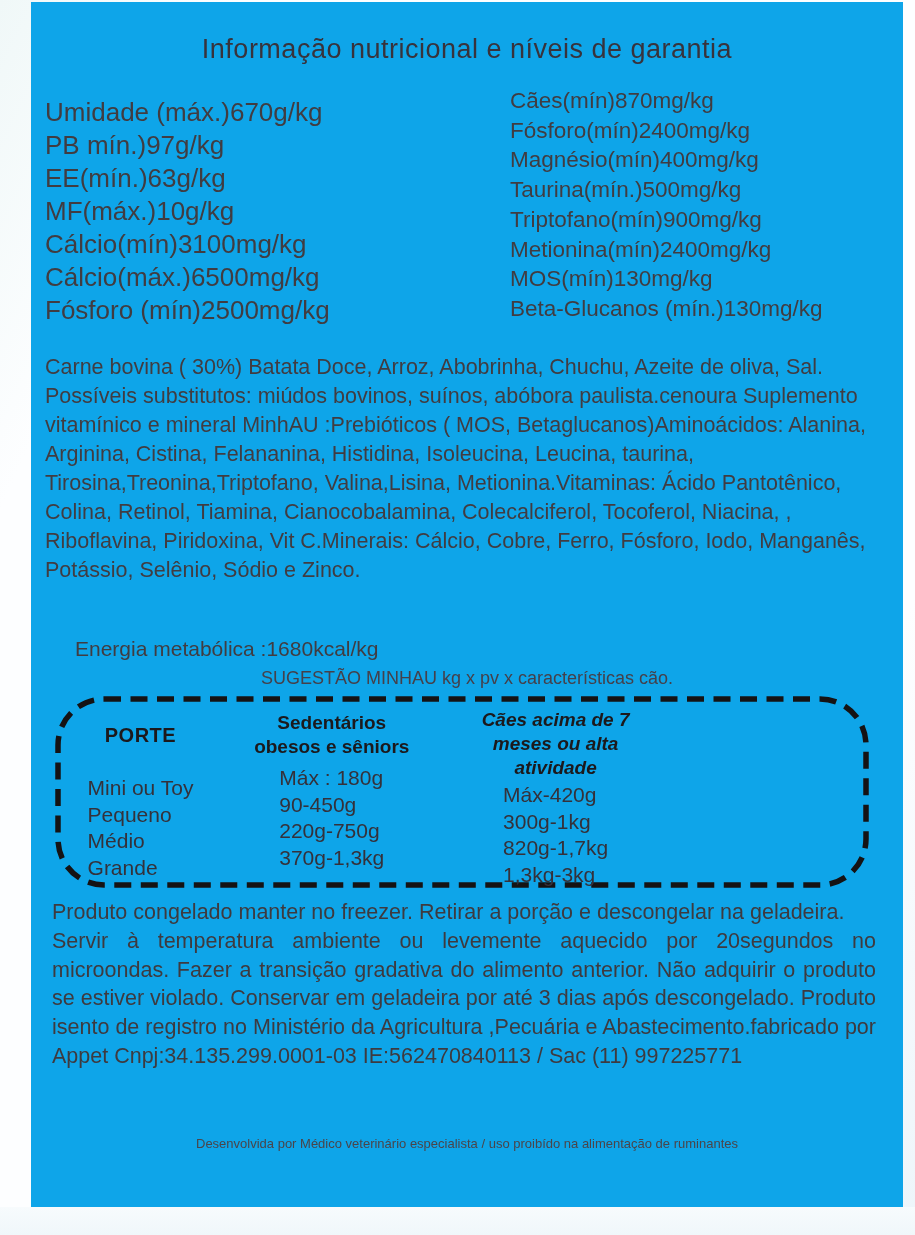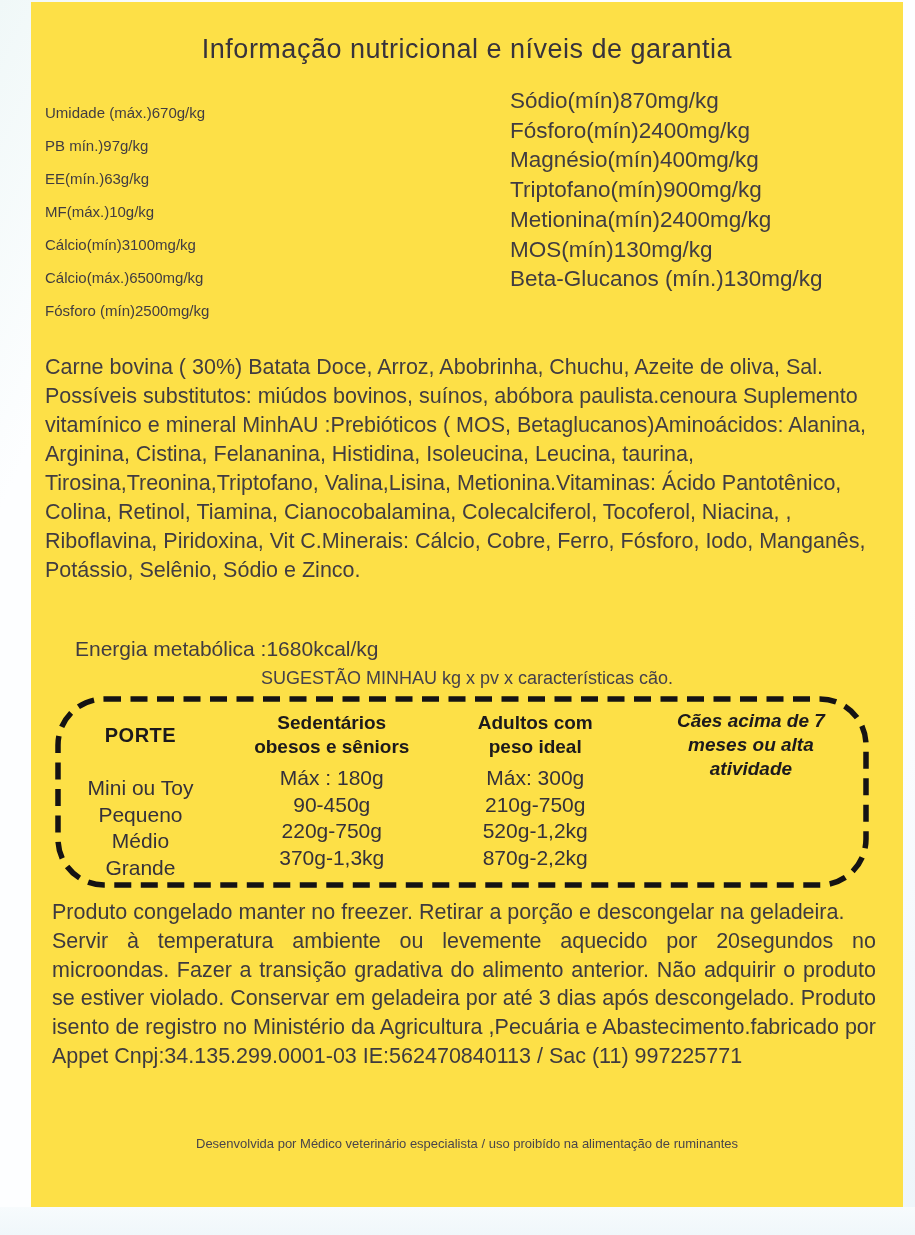--- a/index.html
+++ b/index.html
@@ -9,28 +9,28 @@
     font-family: "Liberation Sans", sans-serif;
     background: linear-gradient(115deg, #f0f8f8 0%, #fdfeff 16%, #fdfeff 80%, #edf5fa 100%);
   }
   .page { position: relative; width: 915px; height: 1235px; overflow: hidden; }
   .page::after {
     content: ""; position: absolute; left: 0; right: 0; bottom: 0; height: 28px;
     background: linear-gradient(180deg, #f7fbfd, #f0f7fa); pointer-events: none;
   }
   .card {
     position: absolute; left: 31px; top: 2px; width: 872px; height: 1205px;
-    background: #fde047; color: #413c41;
+    background: #0ea5e9; color: #413c41;
   }
   .title {
     position: absolute; top: 32px; left: 0; width: 100%; margin: 0;
     text-align: center; font-size: 27px; font-weight: 400; letter-spacing: .5px;
     color: #38333c;
   }
-  .col-left  { position: absolute; left: 14px;  top: 94px; font-size: 15px; line-height: 33px;   white-space: nowrap; }
+  .col-left  { position: absolute; left: 14px;  top: 94px; font-size: 26px; line-height: 33px;   white-space: nowrap; }
   .col-right { position: absolute; left: 479px; top: 84px; font-size: 22.5px; line-height: 29.7px; white-space: nowrap; }
   .ingredients {
     position: absolute; left: 14px; top: 351px; width: 842px; margin: 0;
     font-size: 21.5px; line-height: 29px;
   }
   .energy  { position: absolute; left: 44px; top: 635px; font-size: 21px; }
   .caption { position: absolute; top: 666px; left: 0; width: 100%; text-align: center; font-size: 18px; color: #45404a; }
 
   .table { position: absolute; left: 24px; top: 694px; width: 814px; height: 192px; display: flex; }
   .table-border { position: absolute; left: 0; top: 0; }
@@ -38,21 +38,21 @@
   .tcol1 { width: 21%; } .tcol2 { width: 26%; } .tcol3 { width: 24%; } .tcol4 { width: 29%; }
   .thead {
     font-weight: bold; font-size: 19px; line-height: 24px; color: #1c191c;
     text-align: center; display: flex; align-items: center; justify-content: center;
     min-height: 52px;
   }
   .tcol1 .thead { font-size: 20px; letter-spacing: .5px; }
   .tcol2 .thead { max-width: 158px; }
   .tcol3 .thead { max-width: 135px; }
   .tcol4 .thead { max-width: 206px; font-style: italic; }
-  .trows { margin-top: 4px; text-align: center; }
+  .trows { margin-top: 4px; text-align: left; }
   .tcol1 .trows { margin-top: 14px; }
   .trow { font-size: 21px; line-height: 26.5px; color: #35313a; white-space: nowrap; }
 
   .storage {
     position: absolute; left: 21px; top: 896px; width: 824px;
     text-align: justify; font-size: 21.5px; line-height: 28.8px; color: #3e3a3f;
   }
   .storage p { margin: 0; }
   .footer {
     position: absolute; top: 1129px; left: 50%; transform: translateX(-50%);
@@ -71,23 +71,24 @@
       <div class="nline">Umidade (máx.)670g/kg</div>
       <div class="nline">PB mín.)97g/kg</div>
       <div class="nline">EE(mín.)63g/kg</div>
       <div class="nline">MF(máx.)10g/kg</div>
       <div class="nline">Cálcio(mín)3100mg/kg</div>
       <div class="nline">Cálcio(máx.)6500mg/kg</div>
       <div class="nline">Fósforo (mín)2500mg/kg</div>
     </div>
 
     <div class="col-right">
-      <div class="nline">Sódio(mín)870mg/kg</div>
+      <div class="nline">Cães(mín)870mg/kg</div>
       <div class="nline">Fósforo(mín)2400mg/kg</div>
       <div class="nline">Magnésio(mín)400mg/kg</div>
+      <div class="nline">Taurina(mín.)500mg/kg</div>
       <div class="nline">Triptofano(mín)900mg/kg</div>
       <div class="nline">Metionina(mín)2400mg/kg</div>
       <div class="nline">MOS(mín)130mg/kg</div>
       <div class="nline">Beta-Glucanos (mín.)130mg/kg</div>
     </div>
 
     <p class="ingredients">Carne bovina ( 30%) Batata Doce, Arroz, Abobrinha, Chuchu, Azeite de oliva, Sal. Possíveis substitutos: miúdos bovinos, suínos, abóbora paulista.cenoura Suplemento vitamínico e mineral MinhAU :Prebióticos ( MOS, Betaglucanos)Aminoácidos: Alanina, Arginina, Cistina, Felananina, Histidina, Isoleucina, Leucina, taurina, Tirosina,Treonina,Triptofano, Valina,Lisina, Metionina.Vitaminas: Ácido Pantotênico, Colina, Retinol, Tiamina, Cianocobalamina, Colecalciferol, Tocoferol, Niacina, , Riboflavina, Piridoxina, Vit C.Minerais: Cálcio, Cobre, Ferro, Fósforo, Iodo, Manganês, Potássio, Selênio, Sódio e Zinco.</p>
 
     <div class="energy">Energia metabólica :1680kcal/kg</div>
     <div class="caption">SUGESTÃO MINHAU kg x pv x características cão.</div>
@@ -110,32 +111,29 @@
       <div class="tcol tcol2">
         <div class="thead">Sedentários obesos e sêniors</div>
         <div class="trows">
           <div class="trow">Máx : 180g</div>
           <div class="trow">90-450g</div>
           <div class="trow">220g-750g</div>
           <div class="trow">370g-1,3kg</div>
         </div>
       </div>
 
-      <div class="tcol tcol3">
-        <div class="thead">Adultos com peso ideal</div>
-        <div class="trows">
-          <div class="trow">Máx: 300g</div>
-          <div class="trow">210g-750g</div>
-          <div class="trow">520g-1,2kg</div>
-          <div class="trow">870g-2,2kg</div>
-        </div>
-      </div>
 
       <div class="tcol tcol4">
         <div class="thead">Cães acima de 7 meses ou  alta atividade</div>
+        <div class="trows">
+          <div class="trow">Máx-420g</div>
+          <div class="trow">300g-1kg</div>
+          <div class="trow">820g-1,7kg</div>
+          <div class="trow">1,3kg-3kg</div>
+        </div>
       </div>
     </div>
 
     <div class="storage">
       <p>Produto congelado manter no freezer. Retirar a porção e descongelar na geladeira.</p>
       <p>Servir à temperatura ambiente ou levemente aquecido por 20segundos no microondas. Fazer a transição gradativa do alimento anterior.  Não adquirir o produto se estiver violado. Conservar em geladeira por até 3 dias após descongelado. Produto isento de registro no Ministério da Agricultura ,Pecuária e Abastecimento.fabricado por Appet Cnpj:34.135.299.0001-03 IE:562470840113 / Sac  (11) 997225771</p>
     </div>
 
     <div class="footer">Desenvolvida por Médico veterinário especialista / uso proibído na alimentação de ruminantes</div>
 

